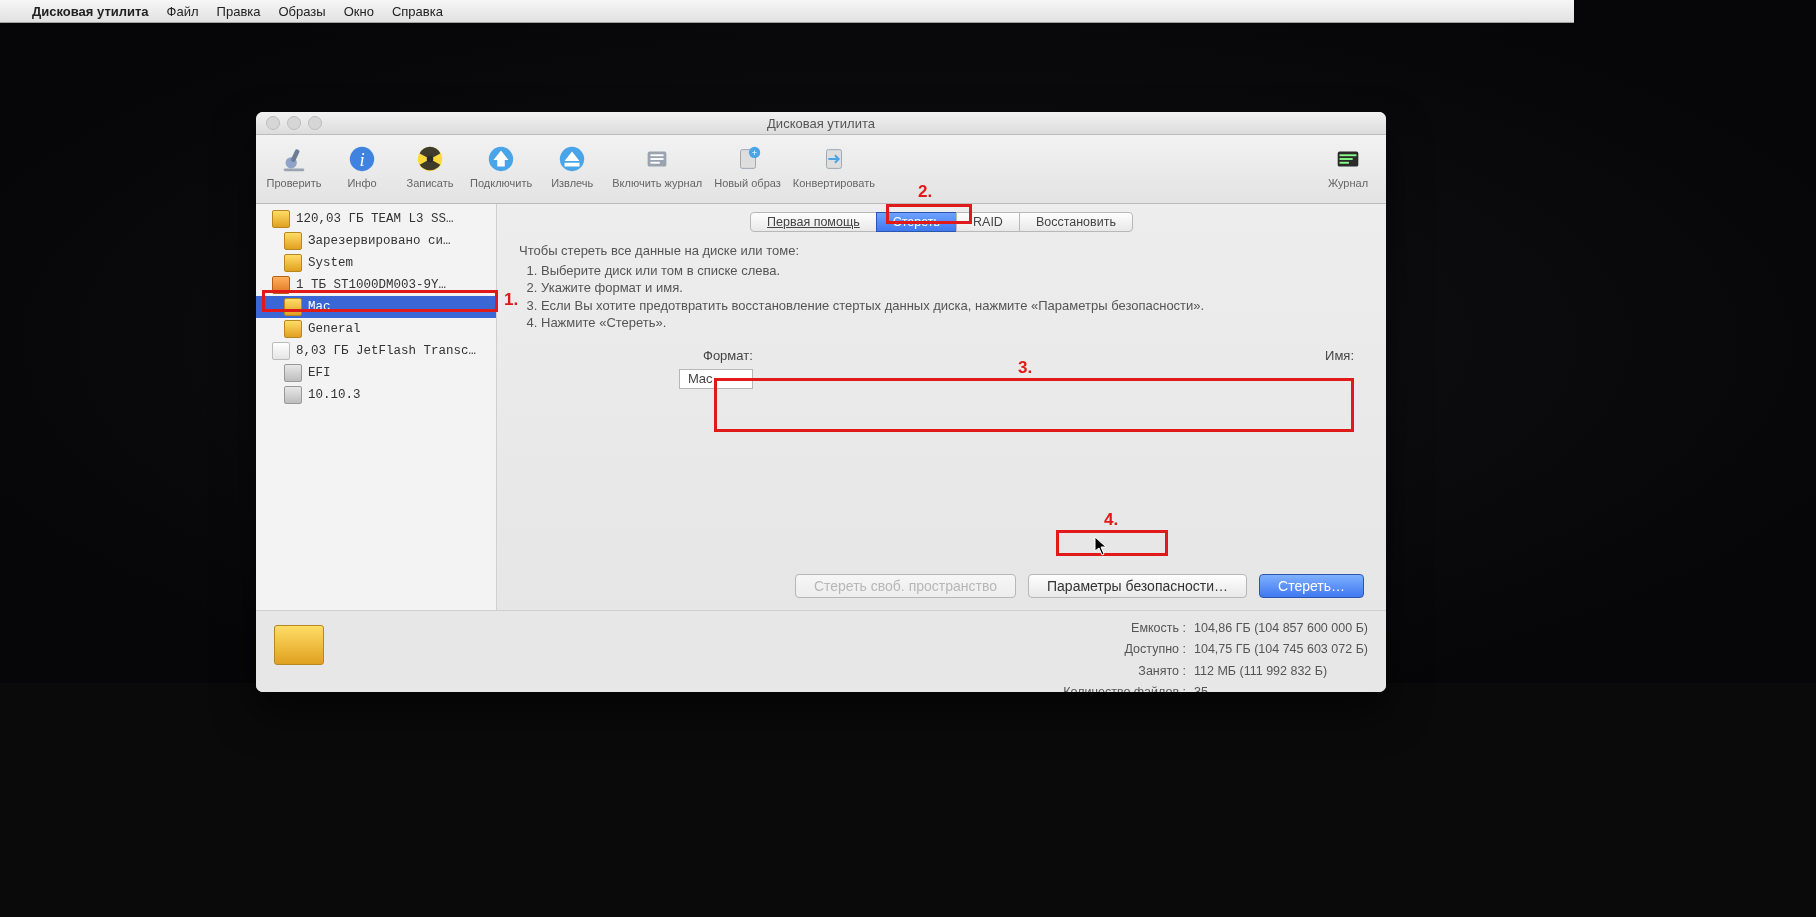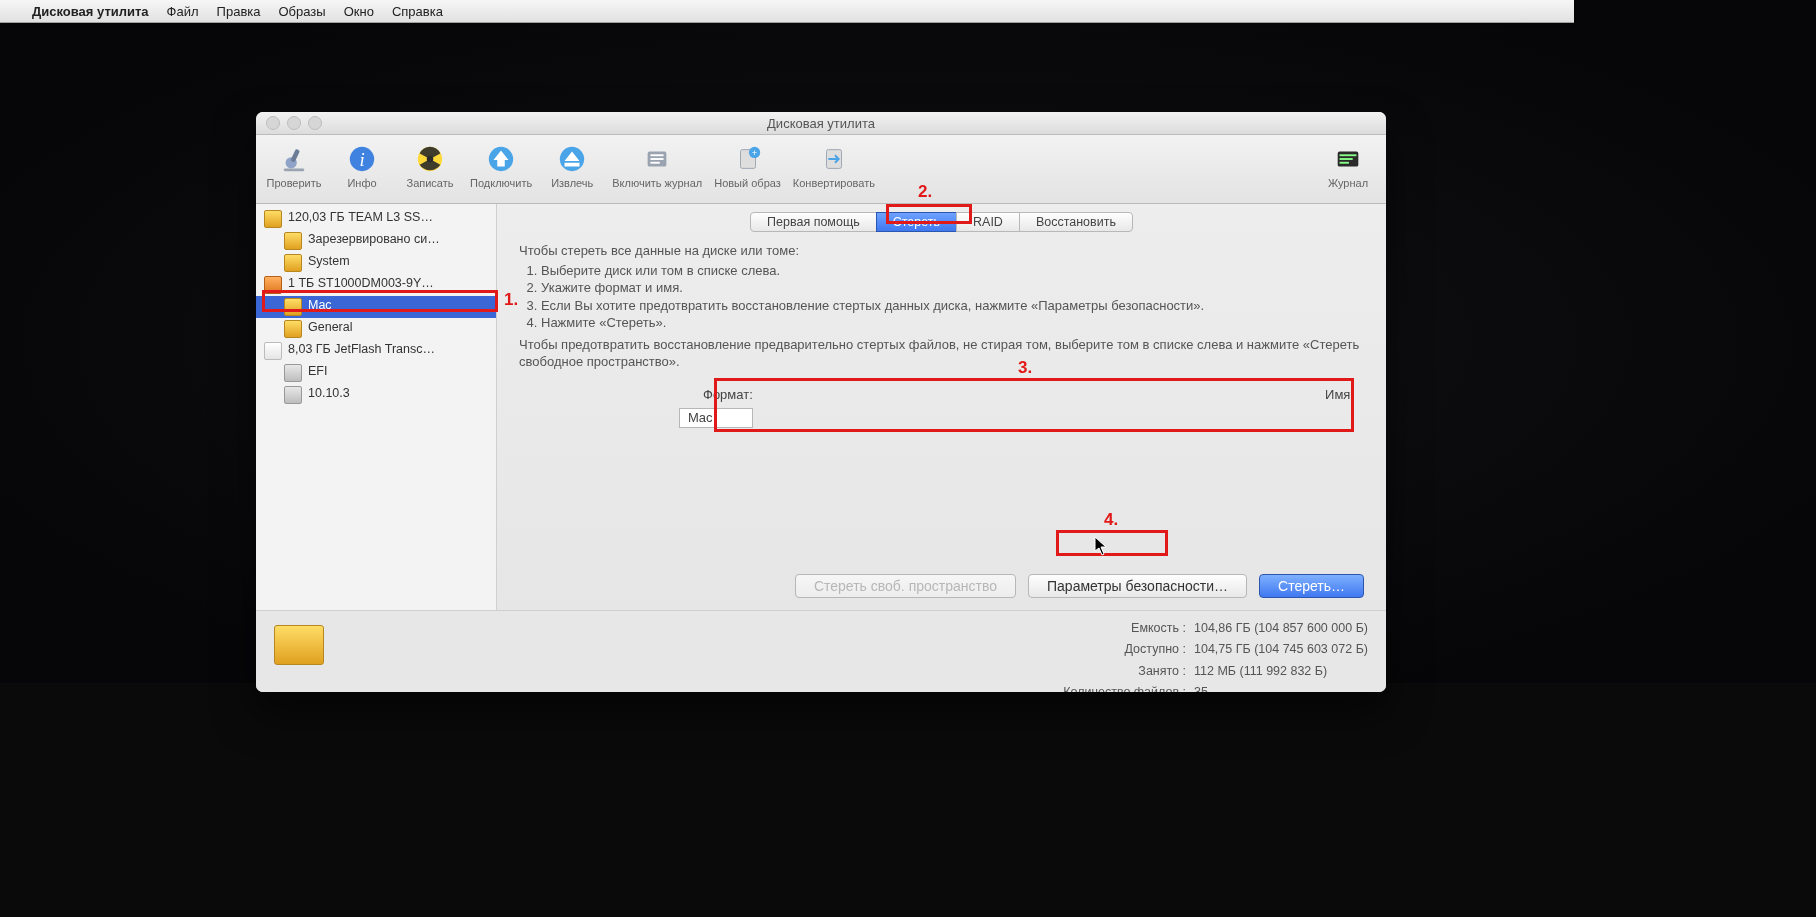--- a/index.html
+++ b/index.html
@@ -122,28 +122,30 @@
   }
   .sidebar {
     width: 240px;
     background: #f3f3f3;
     border-right: 1px solid #cfcfcf;
     padding-top: 4px;
     overflow: hidden;
   }
   .side-item {
     display:flex;
+    align-items:center;
     gap:6px;
-    padding: 2px 8px;
+    padding: 2px 16px;
     color:#333;
     font-size:12.5px;
     white-space:nowrap;
     overflow:hidden;
     text-overflow:ellipsis;
     cursor:default;
+    font-family:Liberation Mono, monospace;
   }
   .side-item.indent1 { padding-left: 28px; }
   .side-item.sel {
     background: #3a66d6;
     color: #fff;
   }
   .disk-ico {
     width:16px;height:16px;border-radius:2px;
     background: linear-gradient(#ffdd66,#e0a020);
     border:1px solid #b88820;
@@ -178,21 +180,21 @@
   }
   .tab {
     border: 1px solid #b8b8b8;
     background: linear-gradient(#fefefe,#e8e8e8);
     padding: 2px 16px;
     font-size: 12.5px;
     color:#444;
     cursor:default;
     margin-left:-1px;
   }
-  .tab:first-child { border-radius: 4px 0 0 4px; margin-left:0;}
+  .tab:first-child { border-radius: 4px 0 0 4px; margin-left:0;text-decoration:underline;}
   .tab:last-child  { border-radius: 0 4px 4px 0; }
   .tab.active {
     background: linear-gradient(#6ea2ff,#3f78f0);
     color:#fff;
     border-color:#2a56b0;
   }
 
   .instructions { line-height: 1.35; color:#555; margin-bottom: 6px;}
   .instructions ol { margin: 0 0 4px 0; padding-left: 22px; }
   .instructions p  { margin: 2px 0; }
@@ -476,21 +478,20 @@
         </div>
 
         <div class="instructions">
           <p>Чтобы стереть все данные на диске или томе:</p>
           <ol>
             <li>Выберите диск или том в списке слева.</li>
             <li>Укажите формат и имя.</li>
             <li>Если Вы хотите предотвратить восстановление стертых данных диска, нажмите «Параметры безопасности».</li>
             <li>Нажмите «Стереть».</li>
           </ol>
-          <p>Чтобы предотвратить восстановление предварительно стертых файлов, не стирая том, выберите том в списке слева и нажмите «Стереть свободное пространство».</p>
         </div>
 
         <div class="form">
           <label>Формат:</label>
           <label>Имя:</label>
           <div class="textfield">
             <span>Mac</span>
           </div>
         </div>
 

